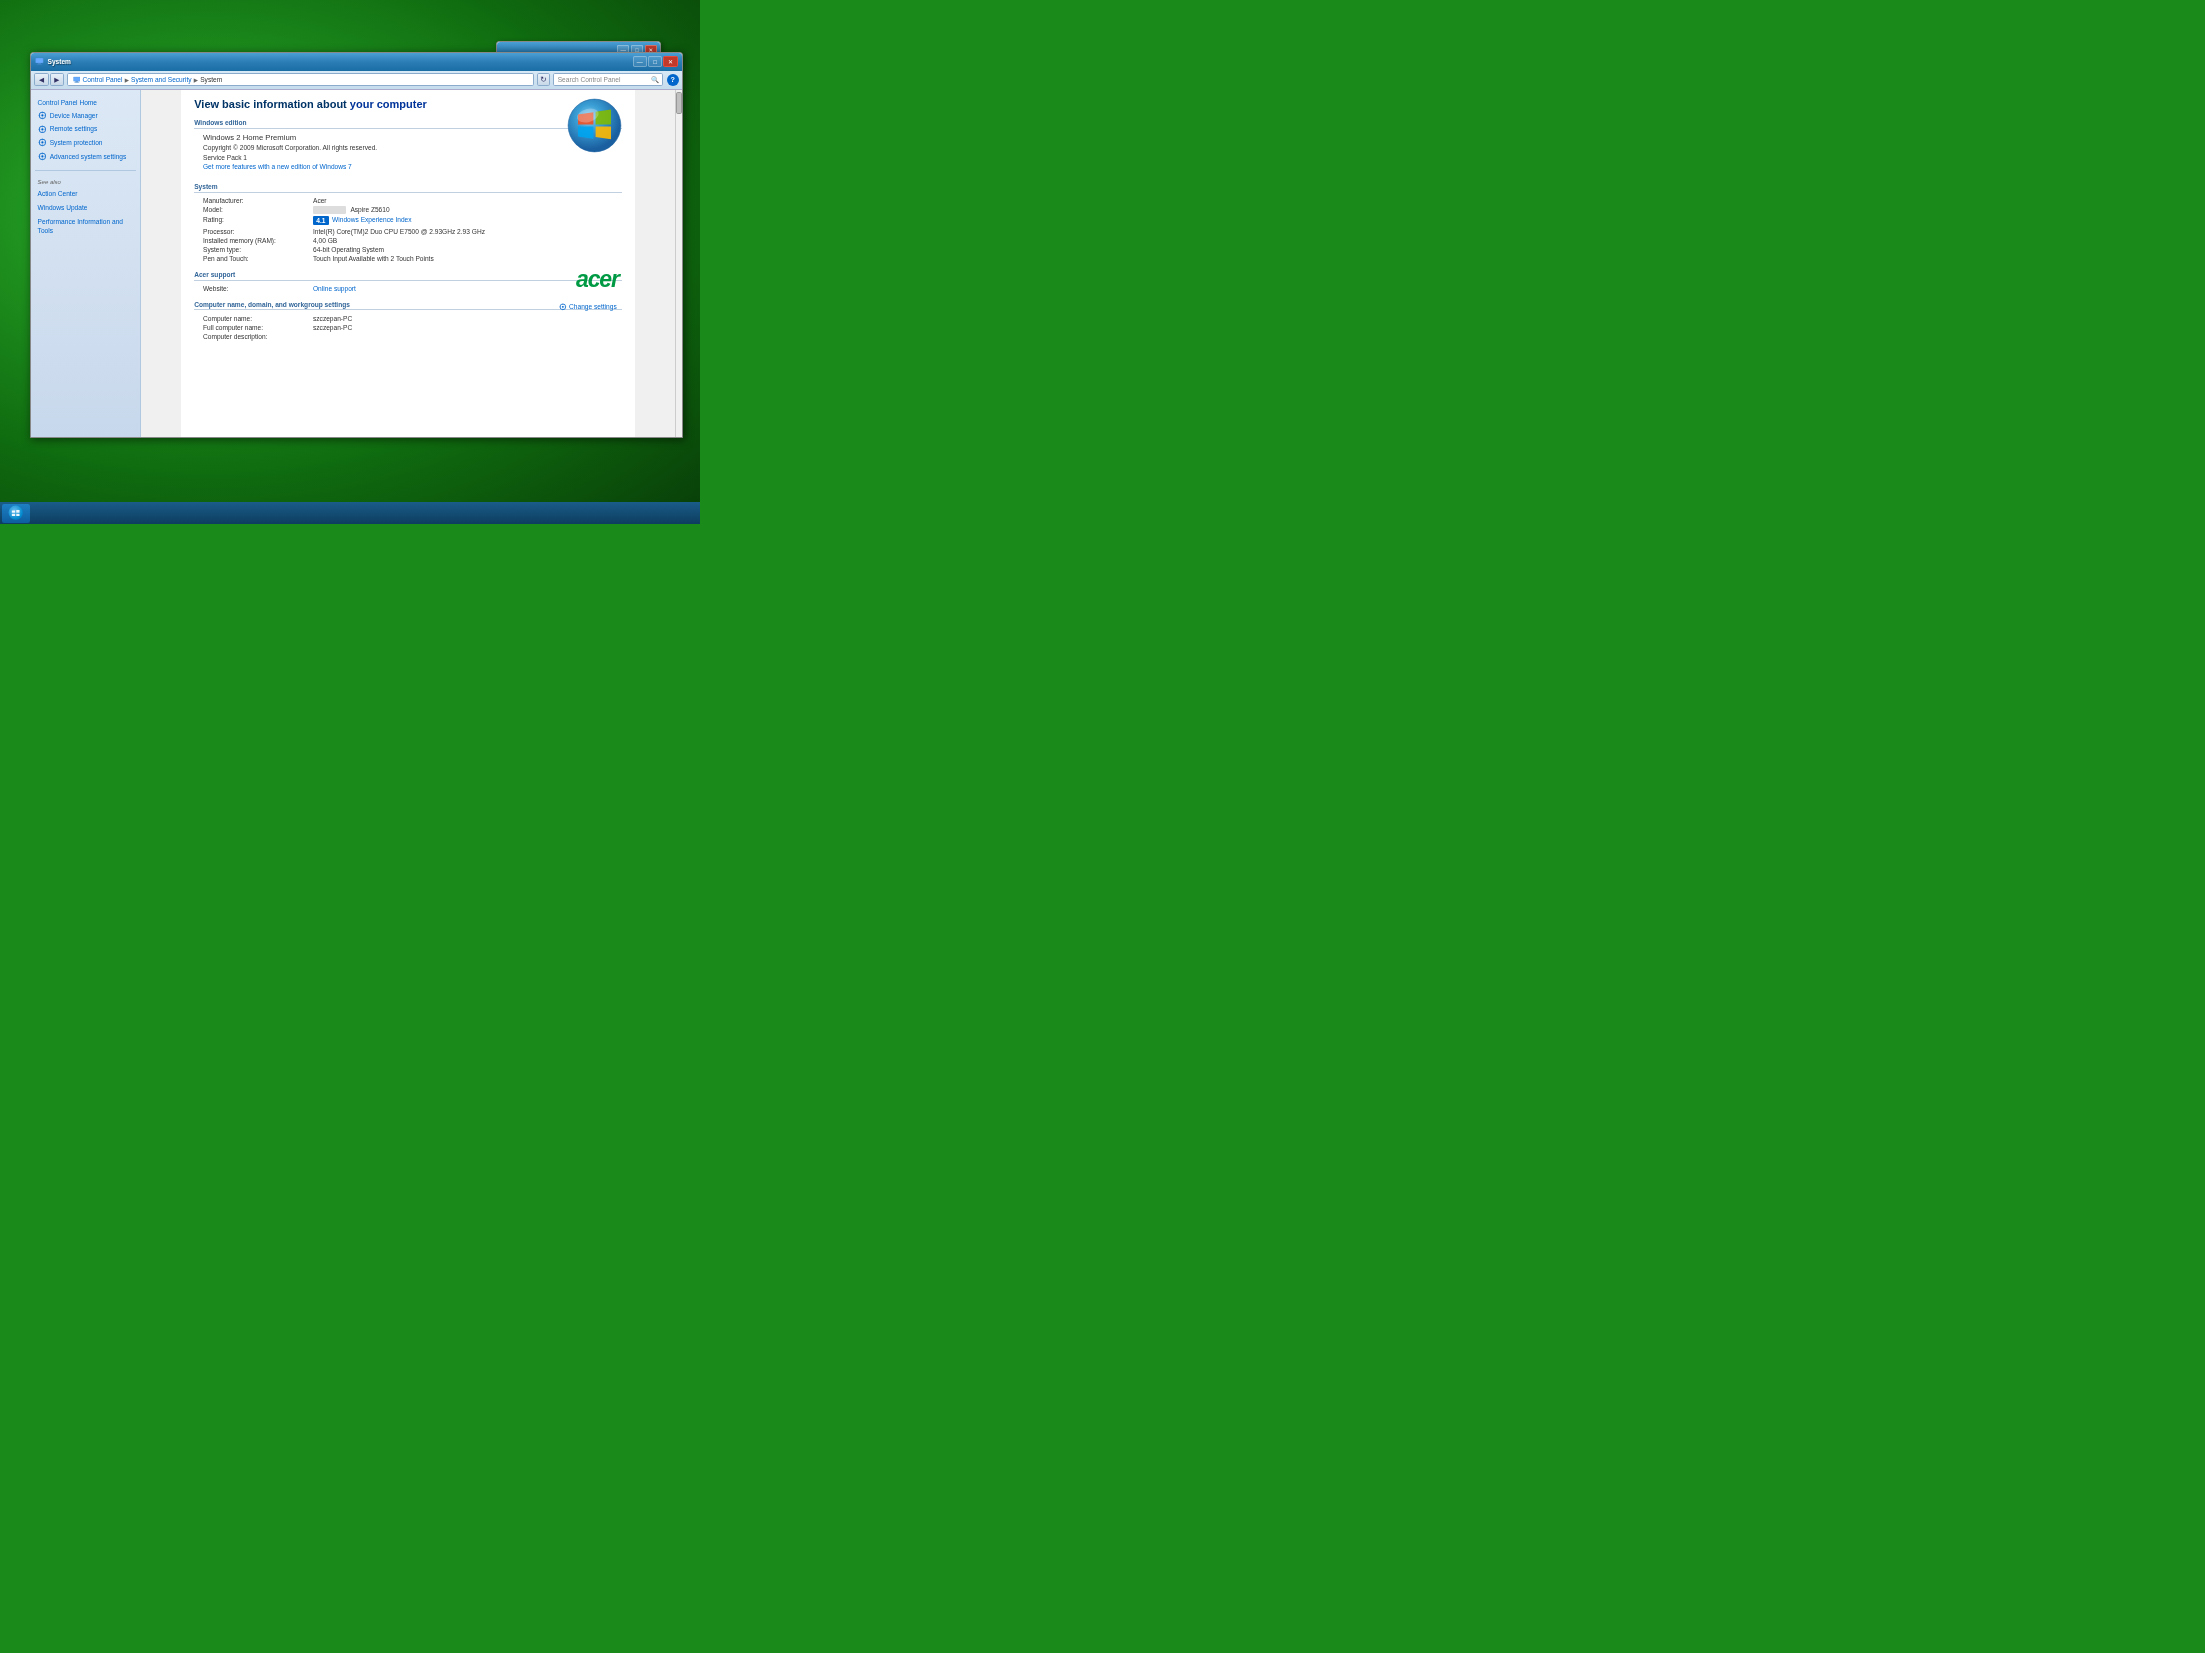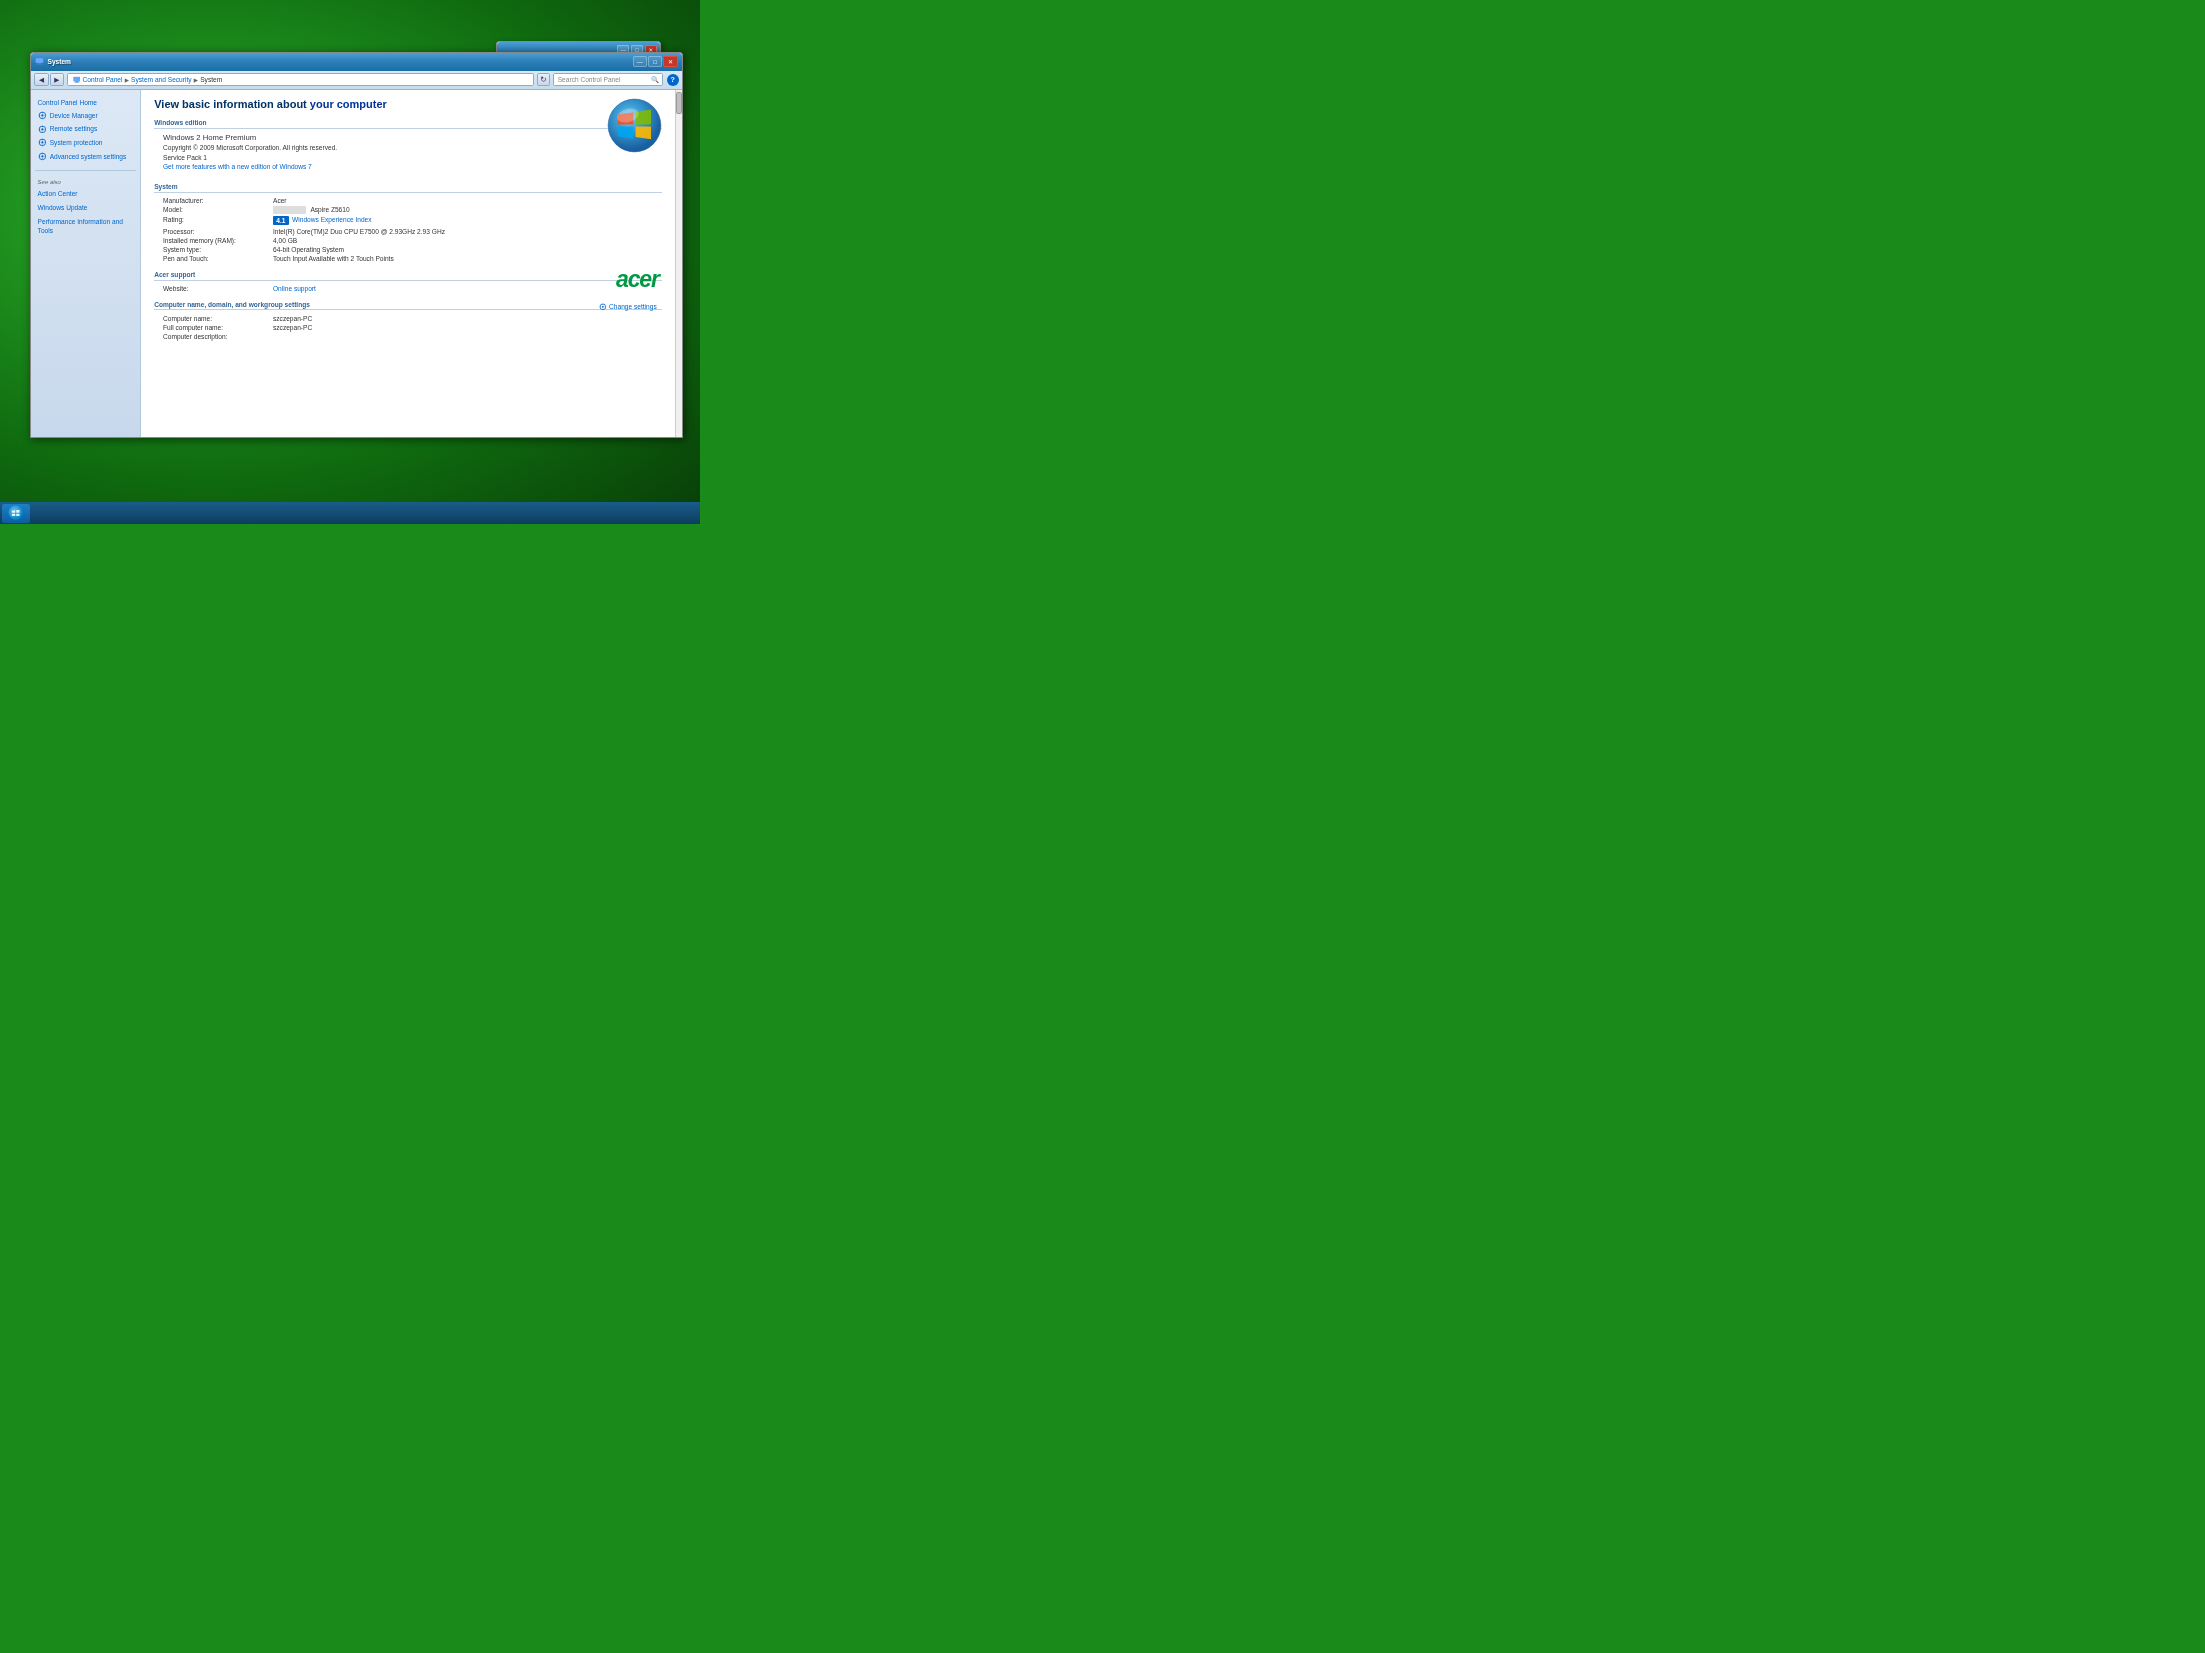--- a/index.html
+++ b/index.html
@@ -155,20 +155,21 @@
       justify-content: space-between;
     }
     .search-box-text { color: #888; font-size: 6.6px; }
     .search-icon-btn { color: #336; font-size: 6.6px; cursor: pointer; }
 
     
     .main-content {
       display: flex;
       flex: 1;
       overflow: hidden;
+      gap: 40px;
     }
 
     
     .sidebar {
       width: 110px;
       background: linear-gradient(to bottom, #dce8f5, #c8d8ec);
       border-right: 0.6px solid #b0c8e0;
       padding: 6.6px 0;
       flex-shrink: 0;
       overflow-y: auto;

